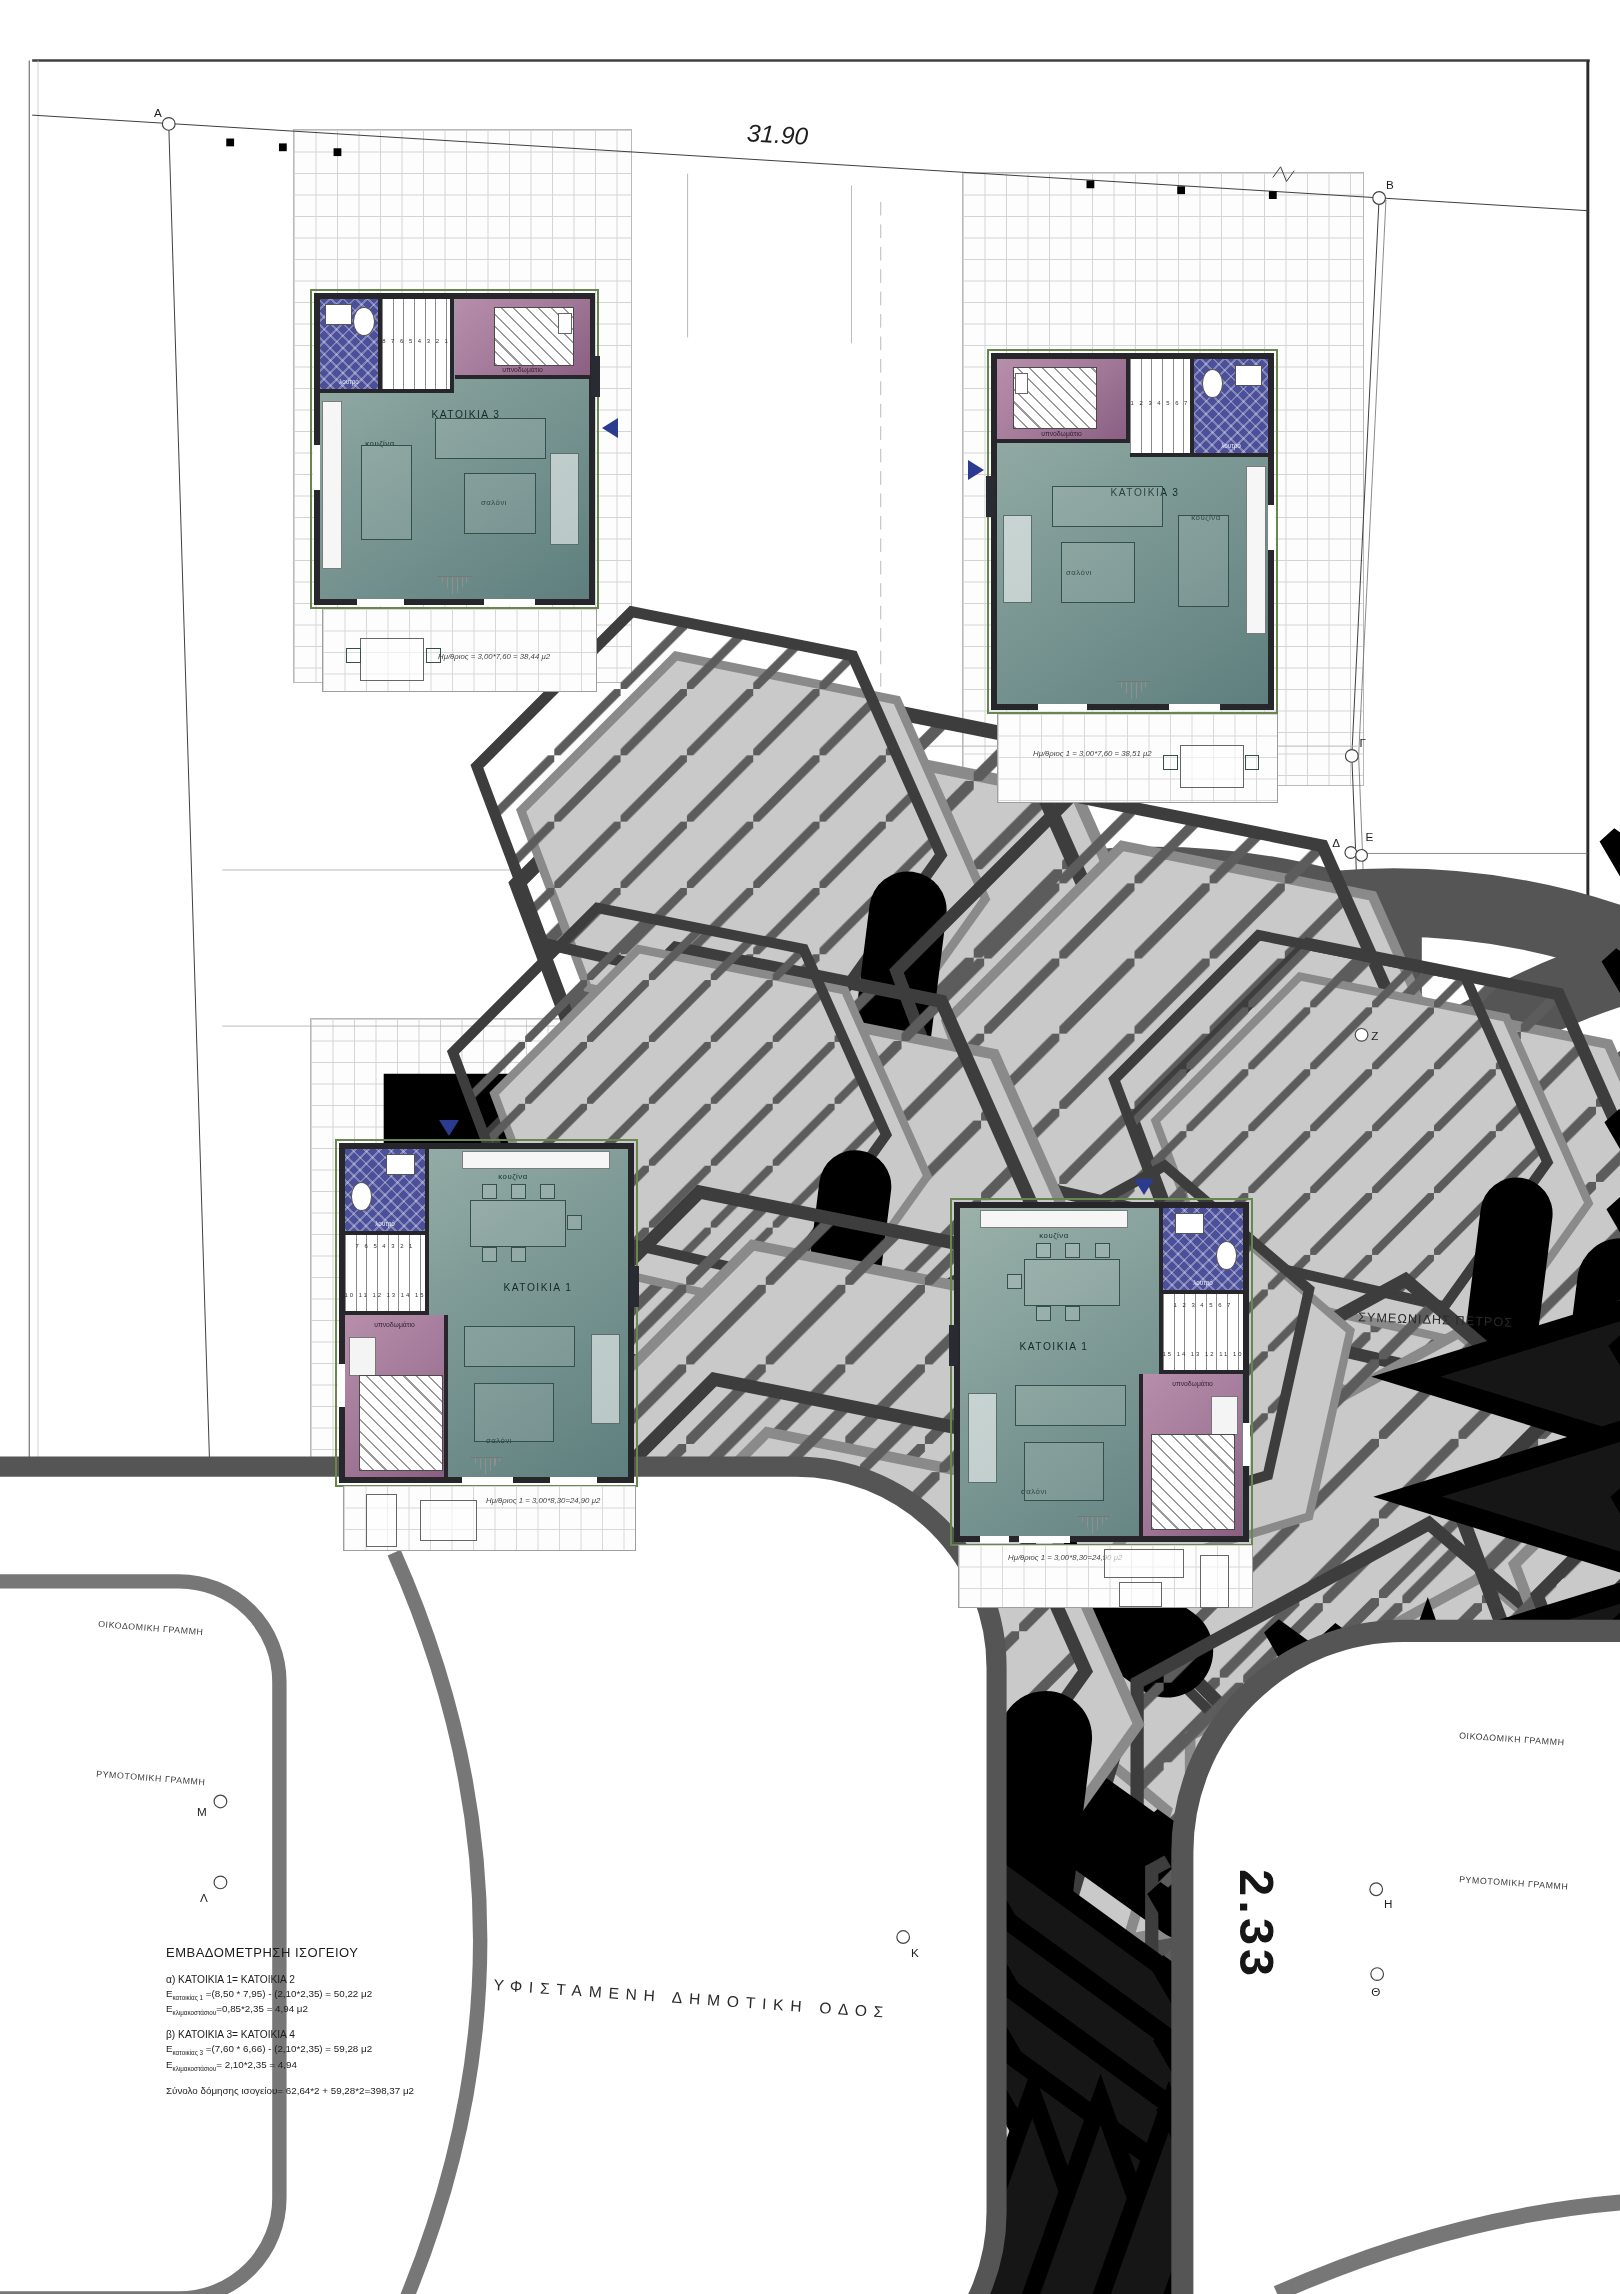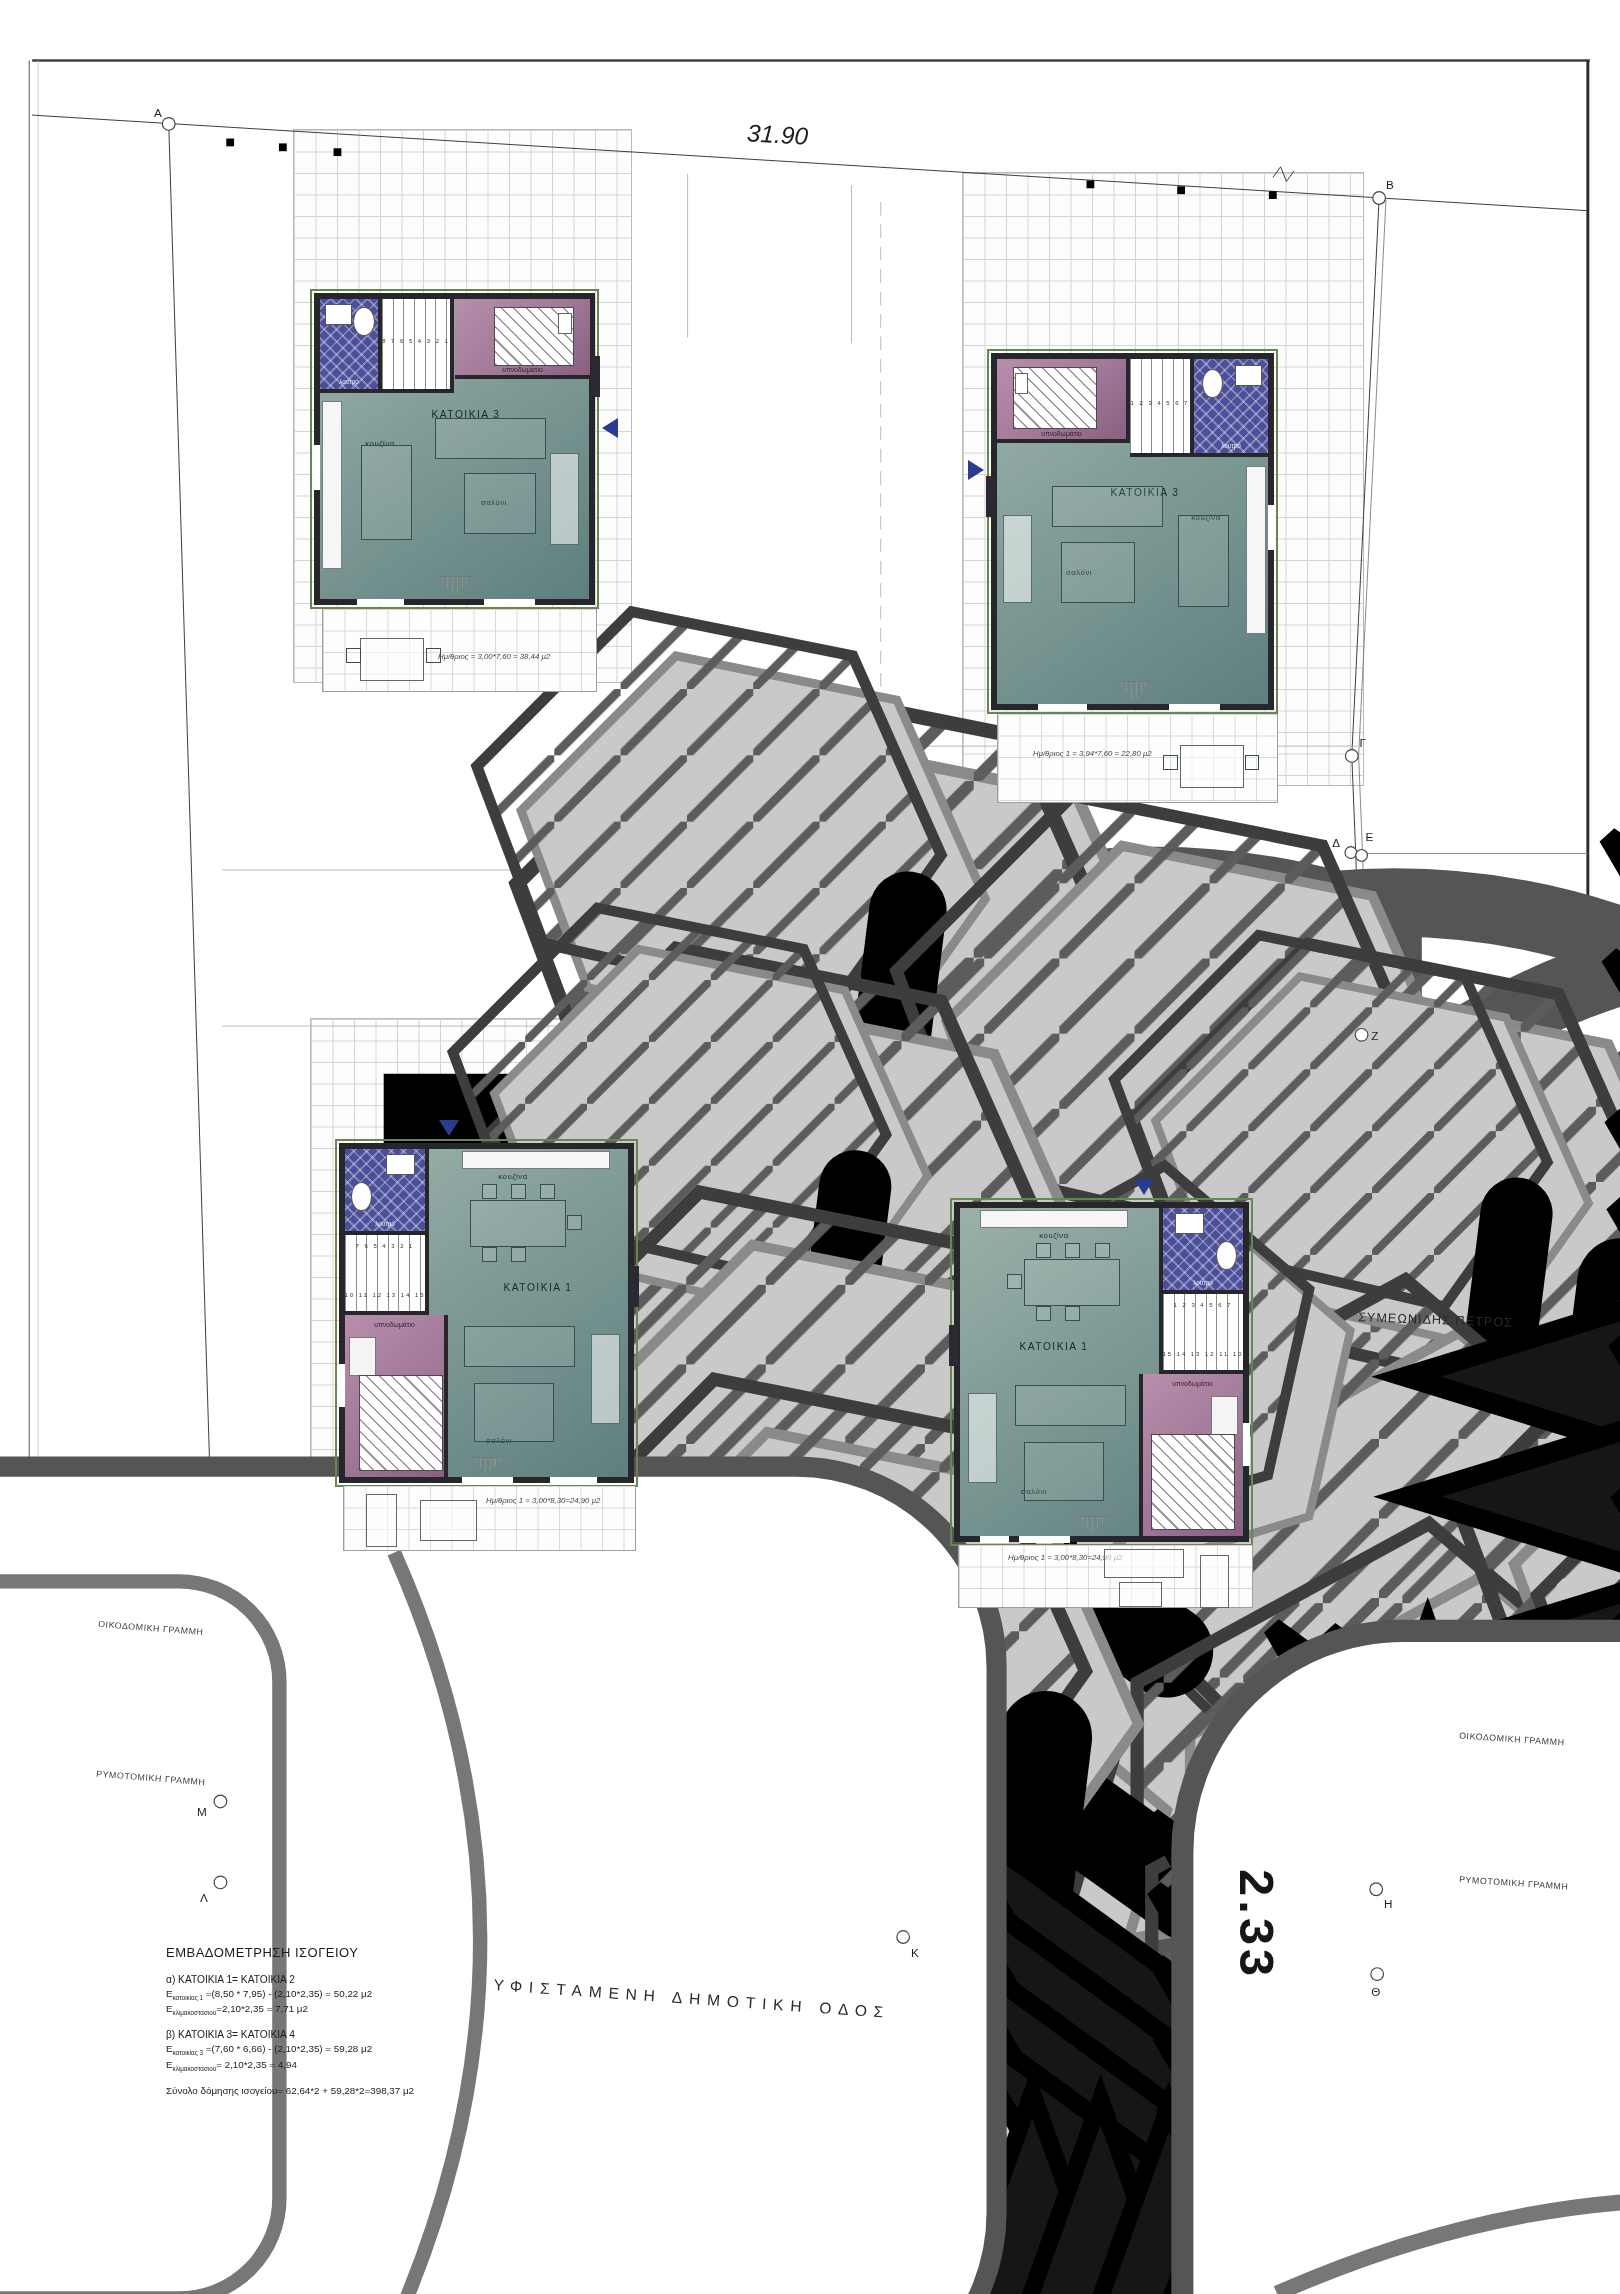--- a/index.html
+++ b/index.html
@@ -401,21 +401,21 @@
     <div class="win" style="left:41px;bottom:-6.8px;width:49px;height:6.8px;"></div>
     <div class="win" style="left:172px;bottom:-6.8px;width:51px;height:6.8px;"></div>
     <div class="bay" style="left:-10.7px;top:117px;width:8.8px;height:41px;"></div>
     <div class="win" style="right:-6.8px;top:146px;width:6.8px;height:45px;"></div>
     <div class="arrow-right" style="left:-29px;top:101px;"></div>
   </div>
   <div class="veranda ver-tr">
     <div class="otable" style="right:33px;top:31px;width:62px;height:41px;"></div>
     <div class="chair" style="right:17.6px;top:41px;"></div>
     <div class="chair" style="right:99px;top:41px;"></div>
-    <span class="ver-label" style="left:35px;top:35px;">Ημ/θριος 1 = 3,94*7,60 = 22,80 μ2</span>
+    <span class="ver-label" style="left:35px;top:35px;">Ημ/θριος 1 = 3,00*7,60 = 38,51 μ2</span>
   </div>
 
   <div class="house house-bl">
     <div class="room living">
       <span class="rm-label" style="left:168px;top:27px;">κουζίνα</span>
       <span class="house-name" style="left:193px;top:138px;">ΚΑΤΟΙΚΙΑ 1</span>
       <span class="rm-label" style="left:154px;top:291px;">σαλόνι</span>
       <div class="counter" style="left:117px;top:2px;width:146px;height:15.6px;"></div>
       <div class="furn" style="left:125px;top:51px;width:94px;height:45px;"></div>
       <div class="chair" style="left:137px;top:35px;"></div>
@@ -506,21 +506,21 @@
   <div class="neighbor-label">ΣΥΜΕΩΝΙΔΗΣ ΠΕΤΡΟΣ</div>
   <div class="line-label ll-b-left">ΟΙΚΟΔΟΜΙΚΗ ΓΡΑΜΜΗ</div>
   <div class="line-label ll-s-left">ΡΥΜΟΤΟΜΙΚΗ ΓΡΑΜΜΗ</div>
   <div class="line-label ll-b-right">ΟΙΚΟΔΟΜΙΚΗ ΓΡΑΜΜΗ</div>
   <div class="line-label ll-s-right">ΡΥΜΟΤΟΜΙΚΗ ΓΡΑΜΜΗ</div>
 
   <div class="sched">
     <div class="title">ΕΜΒΑΔΟΜΕΤΡΗΣΗ ΙΣΟΓΕΙΟΥ</div>
     <div class="head">α)  ΚΑΤΟΙΚΙΑ 1= ΚΑΤΟΙΚΙΑ 2</div>
     <div class="ln"><span>E</span><sub>κατοικίας 1</sub> <span>=(8,50 * 7,95) - (2,10*2,35) = 50,22 μ2</span></div>
-    <div class="ln"><span>E</span><sub>κλιμακοστάσιου</sub><span>=2,10*2,35 = 7,71 μ2</span></div>
+    <div class="ln"><span>E</span><sub>κλιμακοστάσιου</sub><span>=0,85*2,35 = 4,94 μ2</span></div>
     <div class="head">β)  ΚΑΤΟΙΚΙΑ 3= ΚΑΤΟΙΚΙΑ 4</div>
     <div class="ln"><span>E</span><sub>κατοικίας 3</sub> <span>=(7,60 * 6,66) - (2,10*2,35) = 59,28 μ2</span></div>
     <div class="ln"><span>E</span><sub>κλιμακοστάσιου</sub><span>= 2,10*2,35 = 4,94</span></div>
     <div class="total">Σύνολο δόμησης ισογείου= 62,64*2 + 59,28*2=398,37 μ2</div>
   </div>
 
 </div>
 
 
 </body></html>

